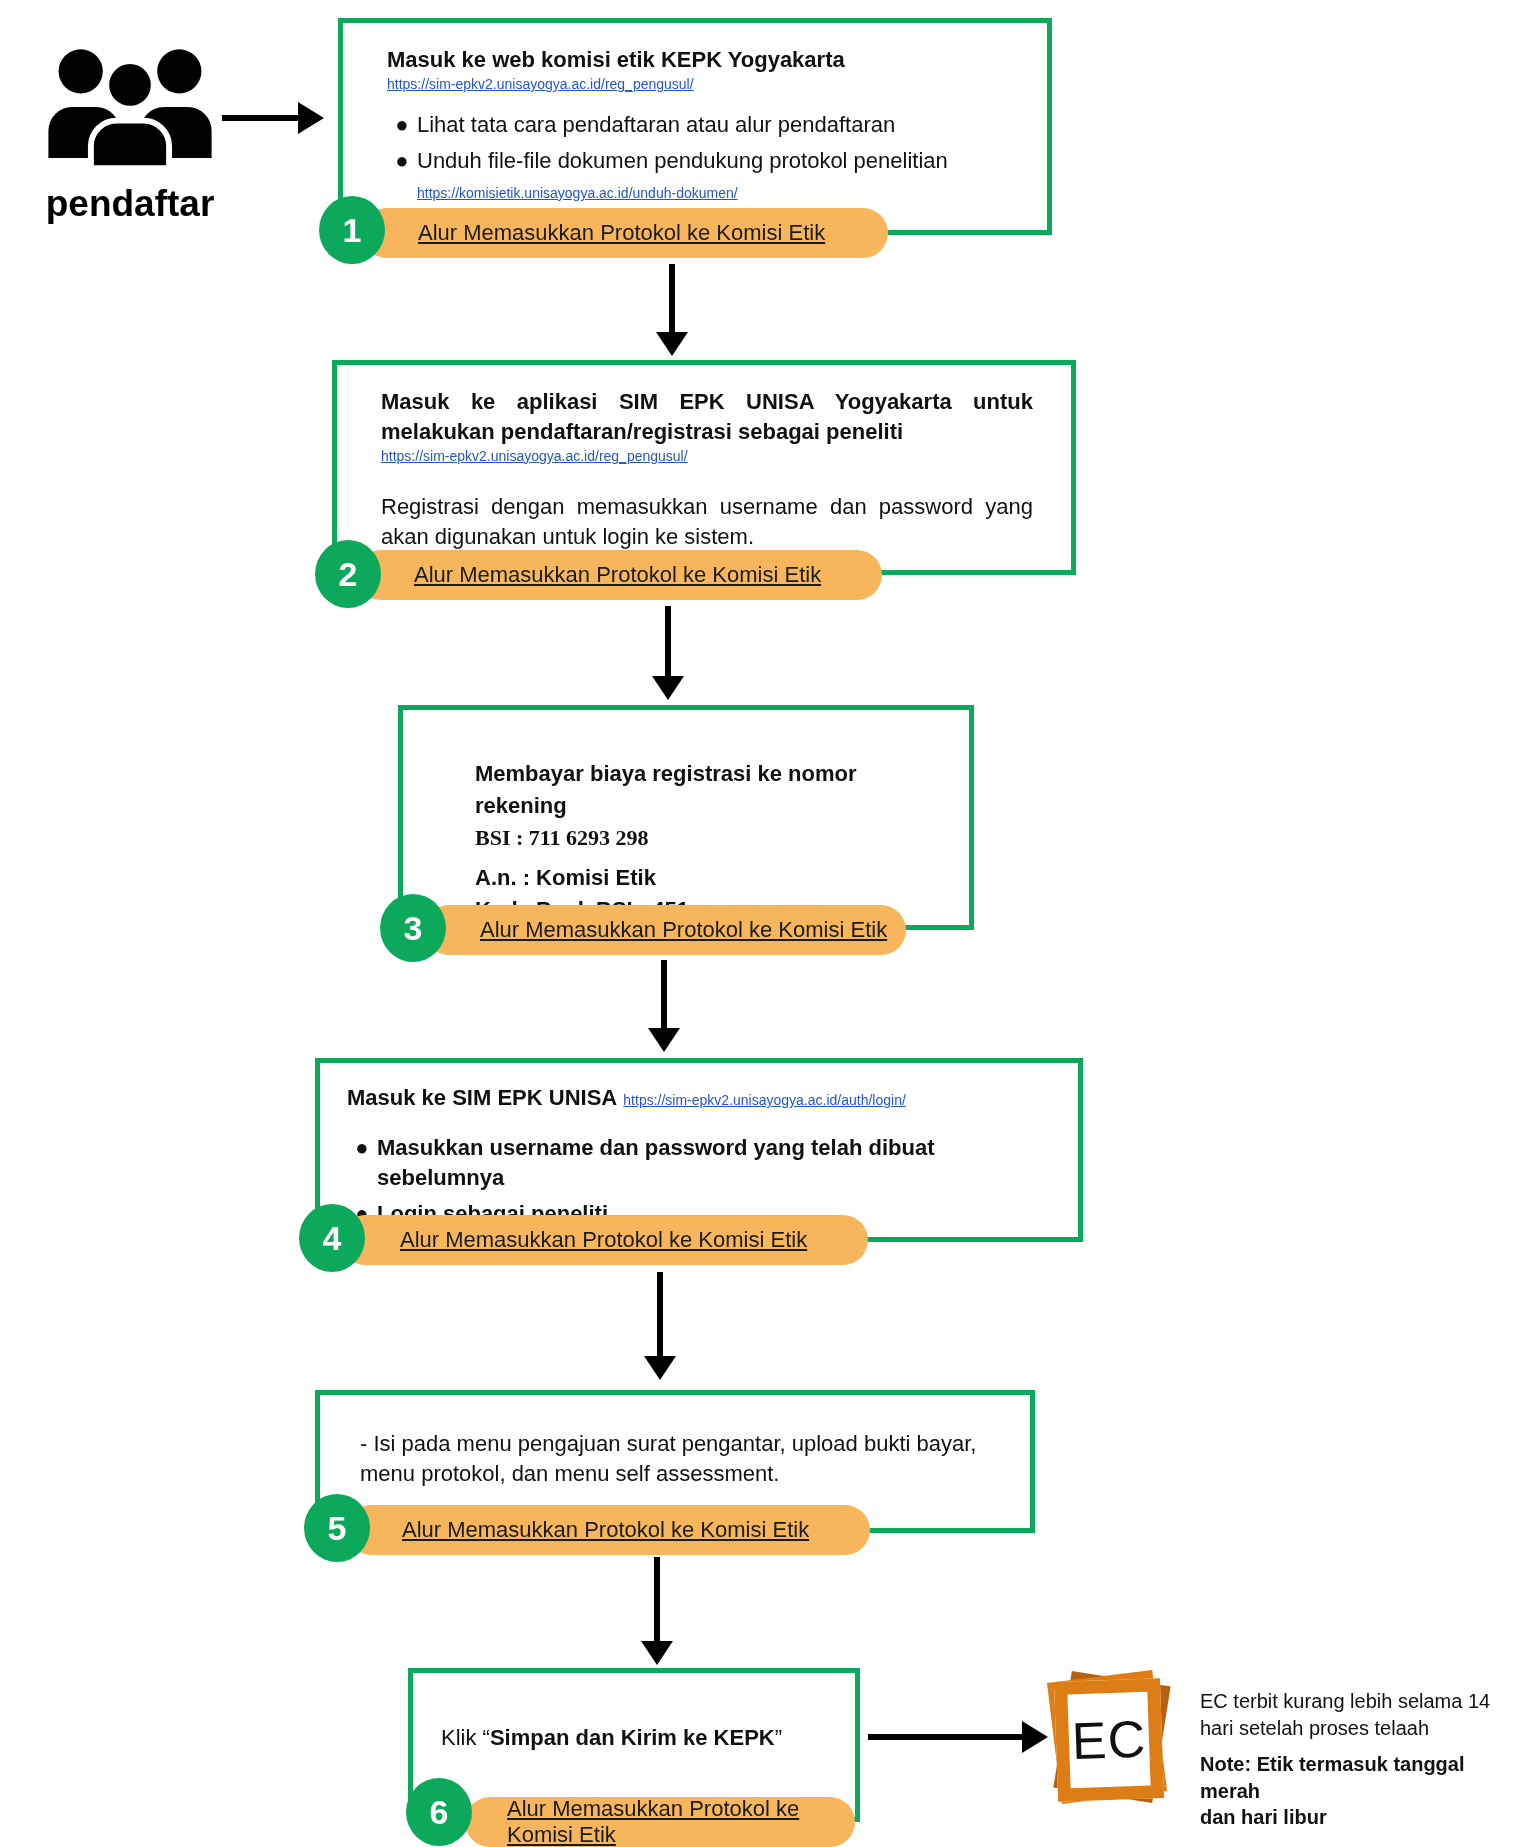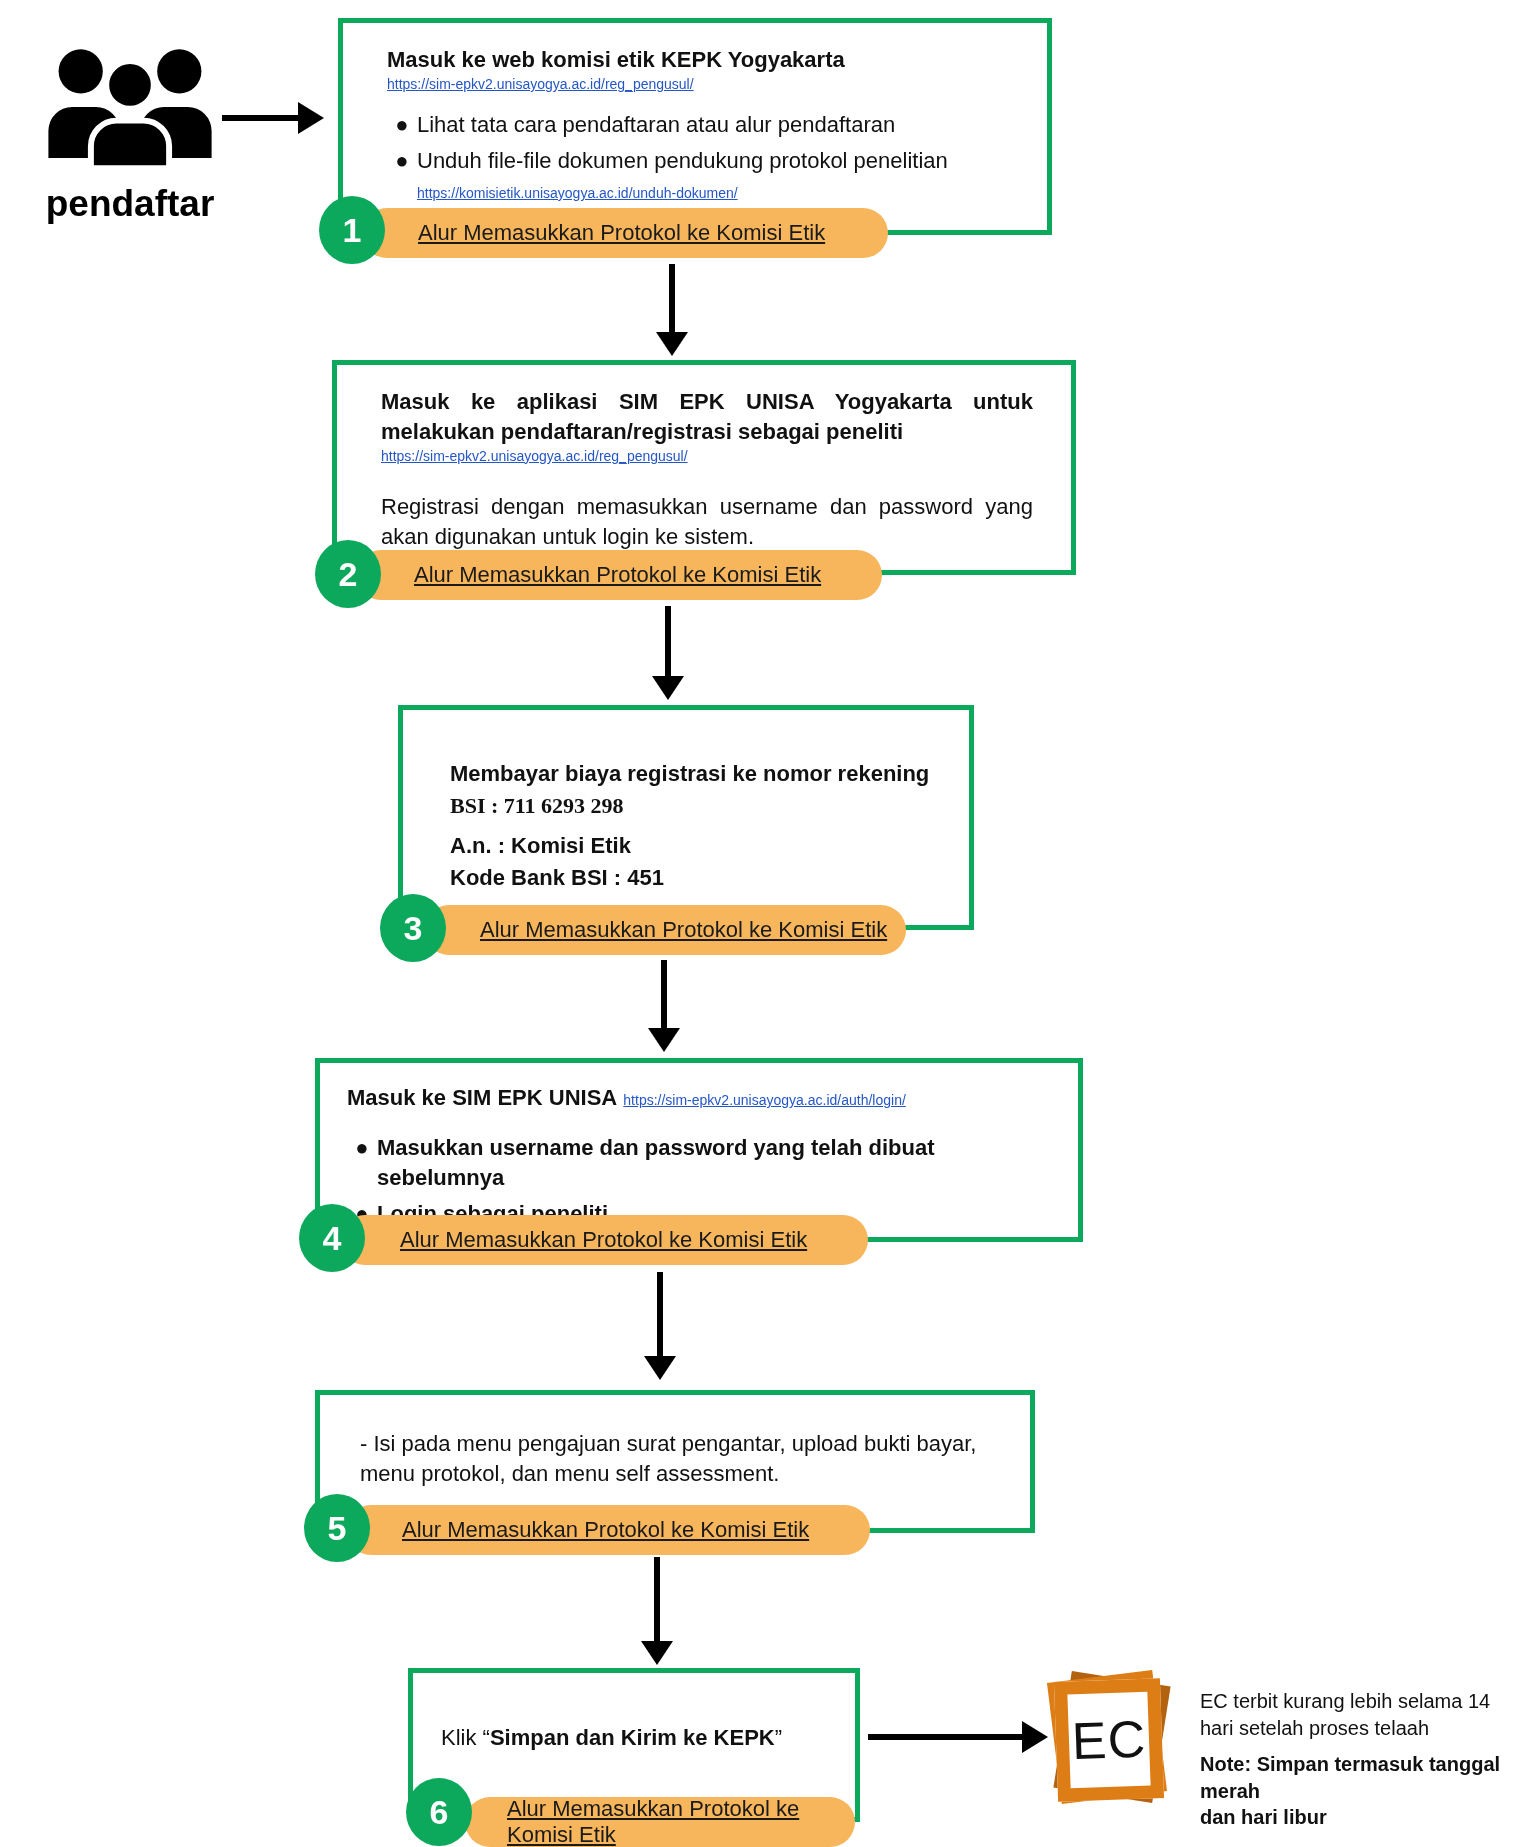--- a/index.html
+++ b/index.html
@@ -105,21 +105,21 @@
   </div>
   <div class="numcircle" style="left:315px;top:540px;">
     <span>2</span>
   </div>
 
   <div class="arrow-v" style="left:652px;top:606px;height:94px;">
     <div class="shaft"></div>
       <div class="head"></div>
   </div>
 
-  <div class="step-box" style="left:398px;top:705px;width:576px;height:225px;padding:48px 30px 0 47px;">
+  <div class="step-box" style="left:398px;top:705px;width:576px;height:225px;padding:48px 30px 0 72px;">
     <div class="t bold" style="line-height:1.45;">Membayar biaya registrasi ke nomor rekening</div>
     <div class="t bold" style="line-height:1.45;font-family:Liberation Serif, serif;">BSI : 711 6293 298</div>
     <div class="t bold" style="line-height:1.45;margin-top:8px;">A.n. : Komisi Etik</div>
     <div class="t bold" style="line-height:1.45;">Kode Bank BSI : 451</div>
   </div>
   <div class="pill" style="left:424px;top:905px;width:482px;height:50px;padding-left:56px;">
     <span>Alur Memasukkan Protokol ke Komisi Etik</span>
   </div>
   <div class="numcircle" style="left:380px;top:894px;">
     <span>3</span>
@@ -196,17 +196,17 @@
   <div class="ec-wrap" style="left:1048px;top:1668px;width:126px;height:146px;">
     <div class="ec-sq" style="left:14px;top:10px;width:100px;height:118px;transform:rotate(9deg);background:#B36210;"></div>
     <div class="ec-sq" style="left:6px;top:8px;width:106px;height:122px;transform:rotate(-7deg);"></div>
     <div class="ec-main" style="left:8px;top:12px;width:106px;height:120px;transform:rotate(-2deg);">EC</div>
   </div>
 
   <div class="abs" style="left:1200px;top:1688px;width:312px;">
     <div class="result-text">EC terbit kurang lebih selama 14</div>
     <div class="result-text">hari setelah proses telaah</div>
     <div style="height:10px;"></div>
-    <div class="result-text bold">Note: Simpan termasuk tanggal merah</div>
+    <div class="result-text bold">Note: Etik termasuk tanggal merah</div>
     <div class="result-text bold">dan hari libur</div>
   </div>
 
 </div>
 
 </body></html>

